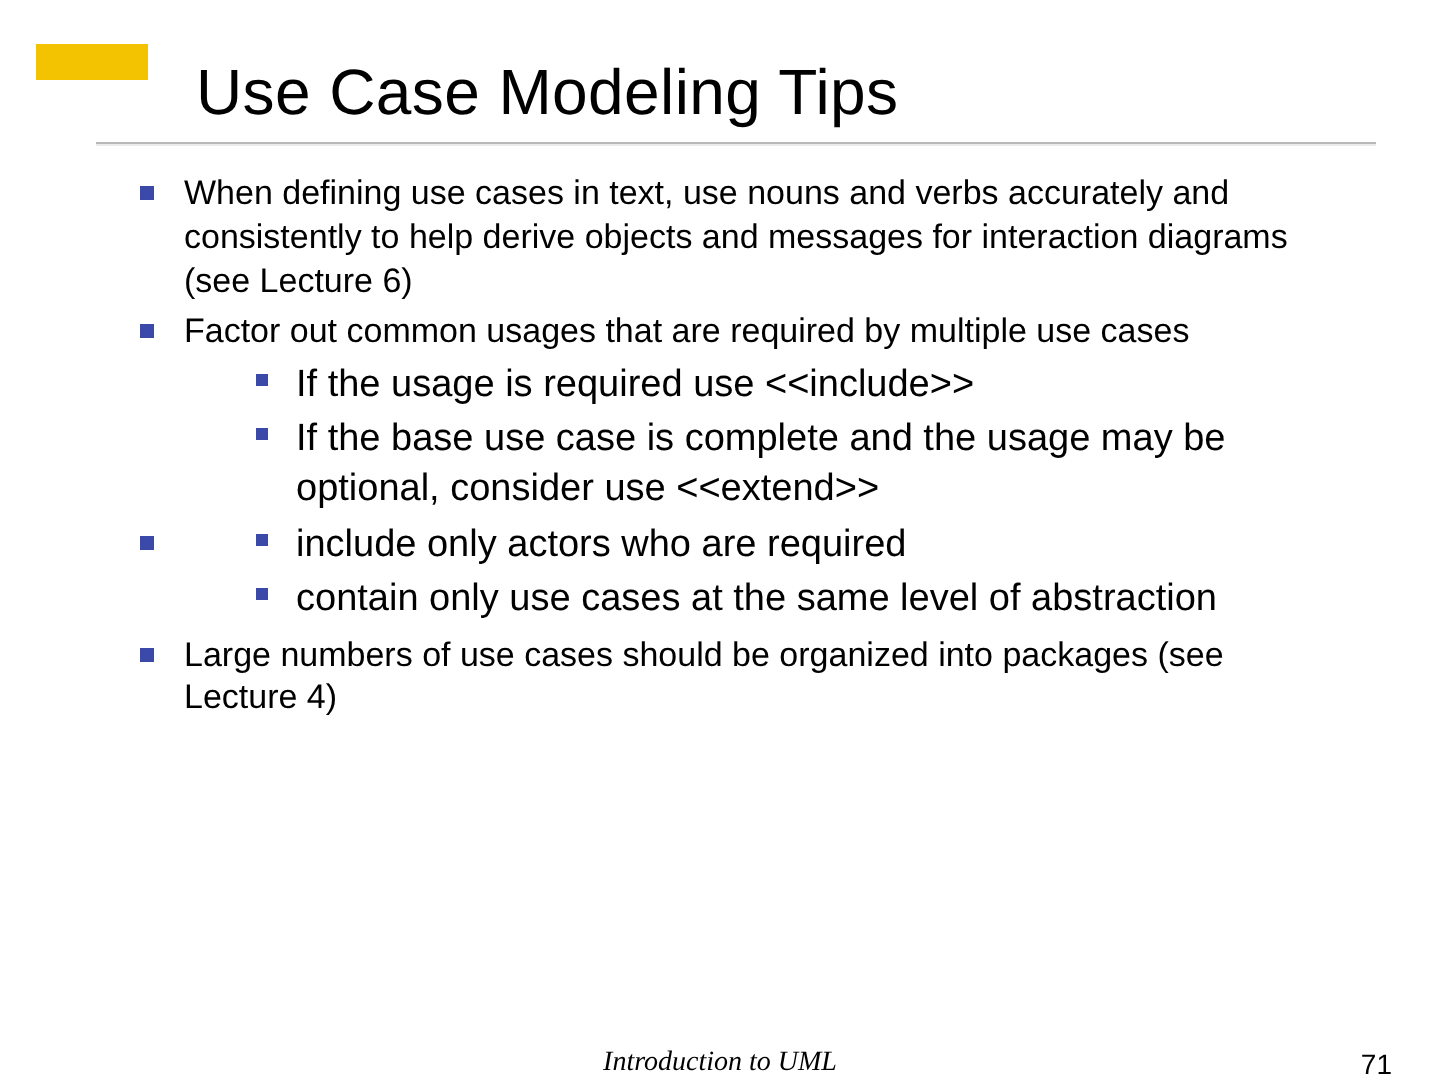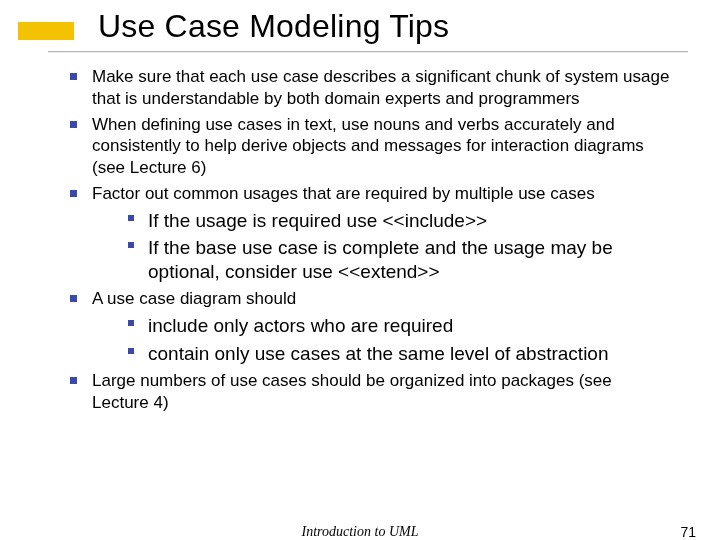--- a/index.html
+++ b/index.html
@@ -8,21 +8,21 @@
     height: 540px;
     background: #ffffff;
     font-family: Verdana, Geneva, sans-serif;
     color: #000000;
     overflow: hidden;
   }
   .slide {
     position: relative;
     width: 720px;
     height: 540px;
-    padding: 8px 48px 40px 48px;
+    padding: 28px 48px 40px 48px;
   }
   .accent-bar {
     position: absolute;
     top: 22px;
     left: 18px;
     width: 56px;
     height: 18px;
     background: #f3c200;
   }
   .title {
@@ -112,38 +112,34 @@
 <body>
 
 <div class="slide">
   <div class="accent-bar"></div>
   <h1 class="title">Use Case Modeling Tips</h1>
   <div class="title-rule"></div>
 
   <div class="content">
     <ul class="level1">
       <li>
-        <span>Make sure that each use case describes a significant chunk of system usage that is understandable by both domain experts and programmers</span>
-      </li>
-      <li>
         <span>When defining use cases in text, use nouns and verbs accurately and consistently to help derive objects and messages for interaction diagrams (see Lecture 6)</span>
       </li>
       <li>
         <span>Factor out common usages that are required by multiple use cases</span>
         <ul class="level2">
           <li>
             <span>If the usage is required use &lt;&lt;include&gt;&gt;</span>
           </li>
           <li>
             <span>If the base use case is complete and the usage may be optional, consider use &lt;&lt;extend&gt;&gt;</span>
           </li>
         </ul>
       </li>
       <li>
-        <span>A use case diagram should</span>
         <ul class="level2">
           <li>
             <span>include only actors who are required</span>
           </li>
           <li>
             <span>contain only use cases at the same level of abstraction</span>
           </li>
         </ul>
       </li>
       <li>

